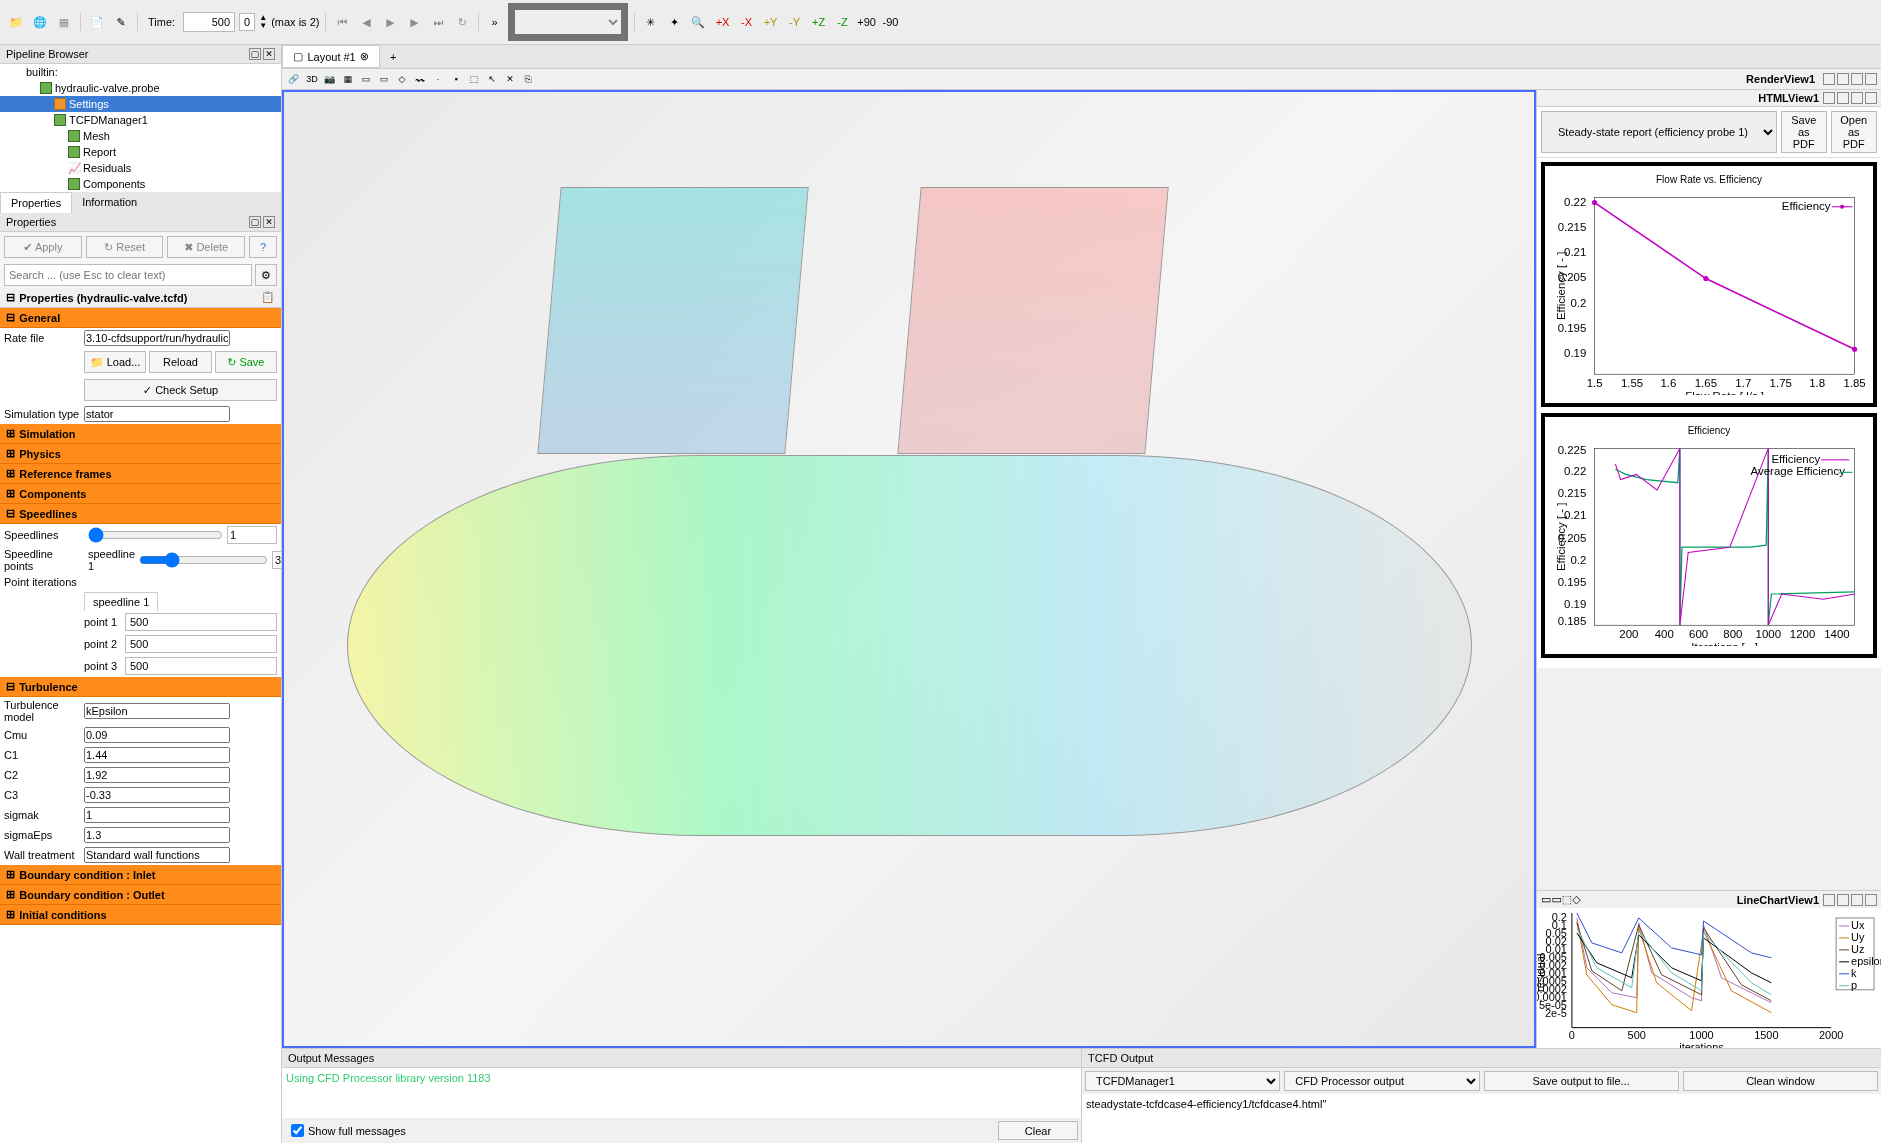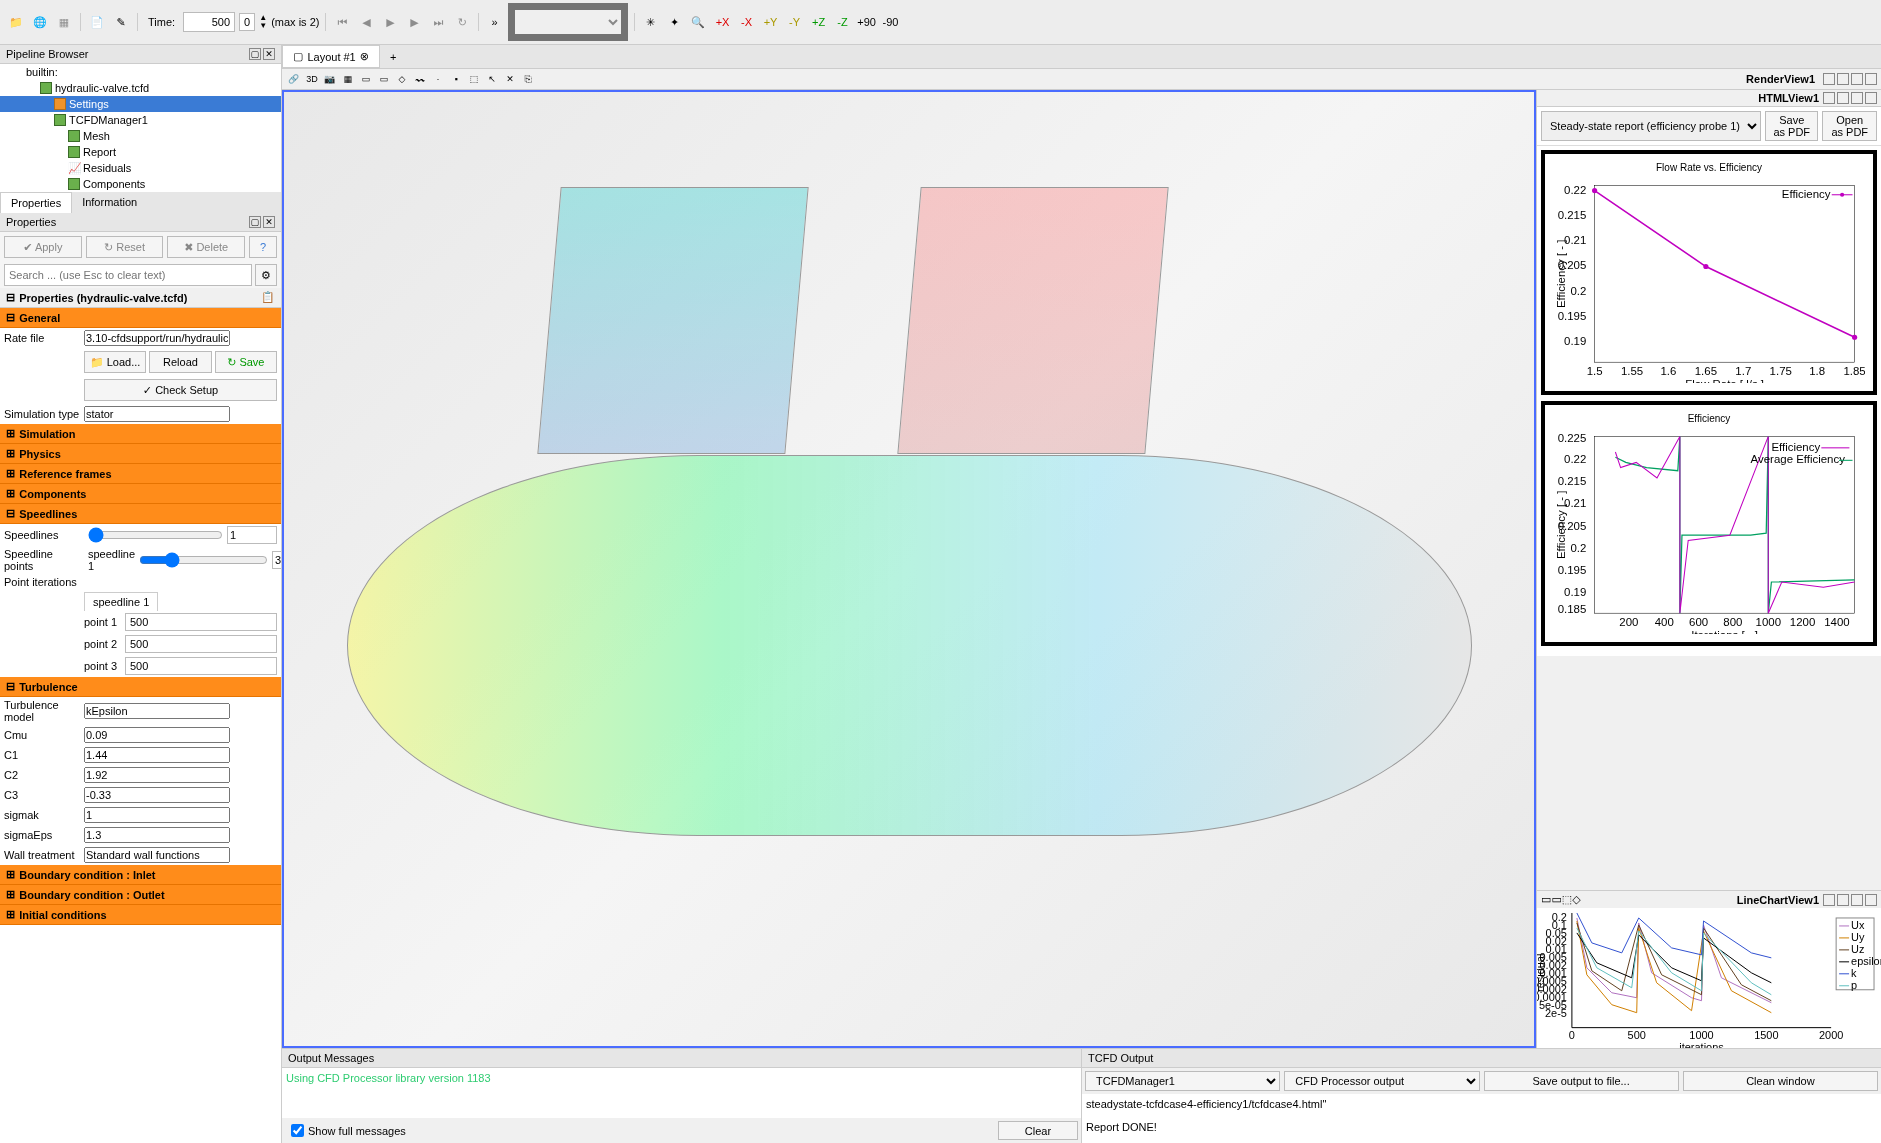--- a/index.html
+++ b/index.html
@@ -60,21 +60,21 @@
 .render-main { flex: 1; border: 2px solid #4a6cff; background: #fff; display: flex; align-items: center; justify-content: center; overflow: hidden; position: relative; }
 .render-placeholder { width: 100%; height: 100%; background: linear-gradient(135deg, #e8e8e8 0%, #f5f5f5 50%, #e8e8e8 100%); position: relative; }
 .mesh-viz { position: absolute; top: 10%; left: 5%; right: 5%; bottom: 10%; }
 .mesh-inlet1 { position: absolute; top: 0; left: 18%; width: 22%; height: 35%; background: linear-gradient(180deg, rgba(0,200,200,0.3), rgba(0,100,200,0.2)); border: 1px solid #999; transform: skewX(-5deg); }
 .mesh-inlet2 { position: absolute; top: 0; left: 50%; width: 22%; height: 35%; background: linear-gradient(180deg, rgba(255,100,100,0.3), rgba(200,50,50,0.2)); border: 1px solid #999; transform: skewX(-5deg); }
 .mesh-body { position: absolute; top: 35%; left: 0; right: 0; height: 50%; background: linear-gradient(90deg, rgba(255,255,0,0.3), rgba(0,255,100,0.3), rgba(0,200,255,0.2), rgba(200,200,200,0.2)); border: 1px solid #999; border-radius: 50% / 80%; }
 .right-col { width: 345px; display: flex; flex-direction: column; border-left: 1px solid #ccc; }
 .html-hdr { display: flex; align-items: center; padding: 2px 4px; background: #f0f0f0; border-bottom: 1px solid #ccc; }
 .html-hdr .title { margin-left: auto; font-weight: bold; margin-right: 4px; }
 .report-bar { display: flex; gap: 4px; padding: 4px; background: #fff; border-bottom: 1px solid #ddd; }
-.report-bar select { flex: 1; border: 1px solid #bbb; padding: 4px; }
+.report-bar select { flex: 1; border: 1px solid #bbb; padding: 12px; }
 .report-bar button { border: 1px solid #bbb; padding: 2px 6px; background: #f5f5f5; cursor: pointer; }
 .chart-area { background: #fff; padding: 4px; }
 .chart-box { border: 4px solid #000; margin-bottom: 6px; position: relative; }
 .chart-inner { background: #fff; padding: 8px; }
 .chart-title { text-align: center; font-size: 10px; margin-bottom: 2px; }
 svg.chart { display: block; }
 .line-chart-hdr { display: flex; align-items: center; padding: 2px 4px; background: #f0f0f0; border-top: 1px solid #ccc; }
 .line-chart-hdr .title { margin-left: auto; font-weight: bold; margin-right: 4px; text-align: center; }
 .bottom-row { display: flex; height: 95px; border-top: 1px solid #ccc; }
 .output-msgs { flex: 1; border-right: 1px solid #ccc; display: flex; flex-direction: column; }
@@ -143,21 +143,21 @@
     <div class="pipeline">
       <div class="tree-row">
           <span class="eye-col"></span>
           <span>builtin:</span>
         </div>
       <div id="tree-items">
           <div class="tree-row">
             <span class="eye-col"></span>
             <span class="indent" style="width: 14px;"></span>
             <span class="tree-icon green-box"></span>
-            <span>hydraulic-valve.tcfd</span>
+            <span>hydraulic-valve.probe</span>
           </div>
           <div class="tree-row selected">
             <span class="eye-col"></span>
             <span class="indent" style="width: 28px;"></span>
             <span class="tree-icon orange-box"></span>
             <span>Settings</span>
           </div>
           <div class="tree-row">
             <span class="eye-col"></span>
             <span class="indent" style="width: 28px;"></span>
@@ -549,18 +549,17 @@
       <div class="tcfd-out">
         <div class="bot-hdr">TCFD Output</div>
         <div class="bot-ctrls">
           <select><option>TCFDManager1</option></select>
           <select><option>CFD Processor output</option></select>
           <button style="flex:1;">Save output to file...</button>
           <button style="flex:1;">Clean window</button>
         </div>
         <div class="bot-body">
           <div>steadystate-tcfdcase4-efficiency1/tcfdcase4.html"</div><br>
-          <div>Report DONE!</div>
         </div>
       </div>
     </div>
   </div>
 </div>
 
 </body></html>

